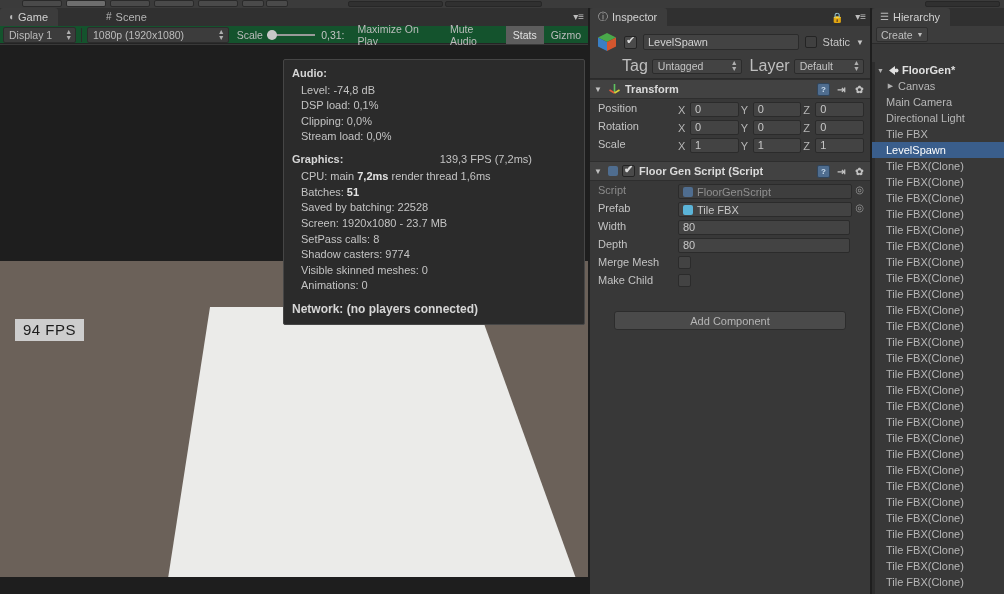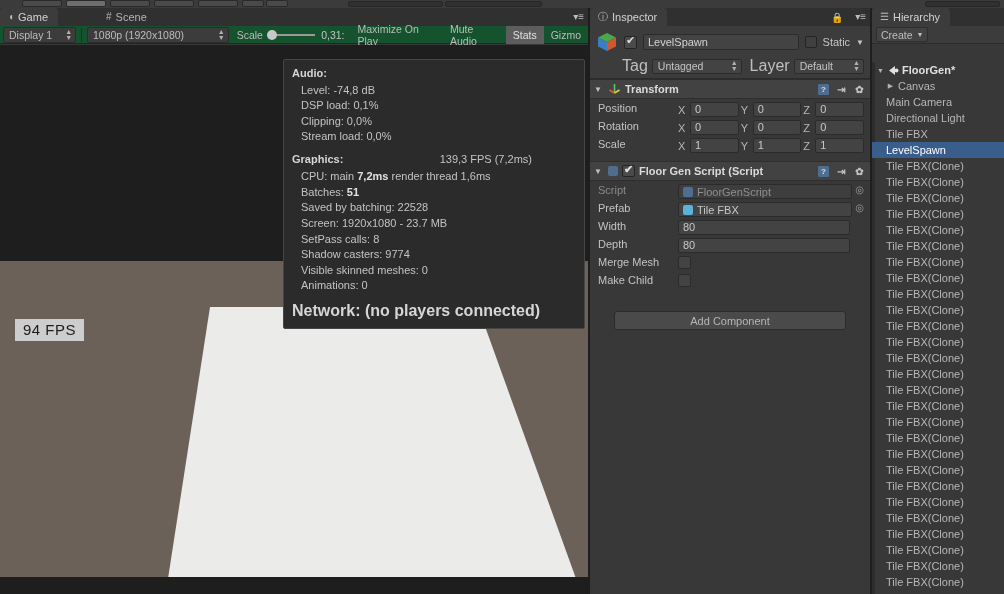--- a/index.html
+++ b/index.html
@@ -76,21 +76,21 @@
   .stats-body { padding:6px 8px 8px 8px; }
   .st-head { font-weight:bold; color:#d6d6d6; margin:1px 0 4px 0; font-size:11px; }
   .st-head-row { display:flex; justify-content:space-between; margin:9px 0 4px 0; }
   .st-head-row .st-head { margin:0; }
   .st-head-row .st-val { color:#c3c3c3; font-size:11px; padding-right:44px; }
   .st-row { display:flex; margin:0 0 1px 0; padding-left:9px; line-height:15px;flex-direction:column; }
   .st-c1 { width:124px; color:#c3c3c3; }
   .st-c2 { color:#c3c3c3; }
   .st-row.single { display:block; }
   .st-b { font-weight:bold; color:#e2e2e2; }
-  .st-net { font-weight:bold; color:#d6d6d6; margin-top:9px; font-size:16px; }
+  .st-net { font-weight:bold; color:#d6d6d6; margin-top:9px; font-size:12px; }
 
   
   .inspector { position:absolute; left:590px; top:8px; width:280px; height:586px; background:#383838; }
   .insp-tabbar { position:relative; height:18px; background:#303030; }
   .insp-head {
     padding:5px 6px 3px 6px; background:#3c3c3c; border-bottom:1px solid #2b2b2b;
   }
   .insp-row1 { display:flex; align-items:center; gap:6px; }
   .cube-icon { width:22px; height:22px; position:relative; flex:0 0 22px; }
   .obj-check {

